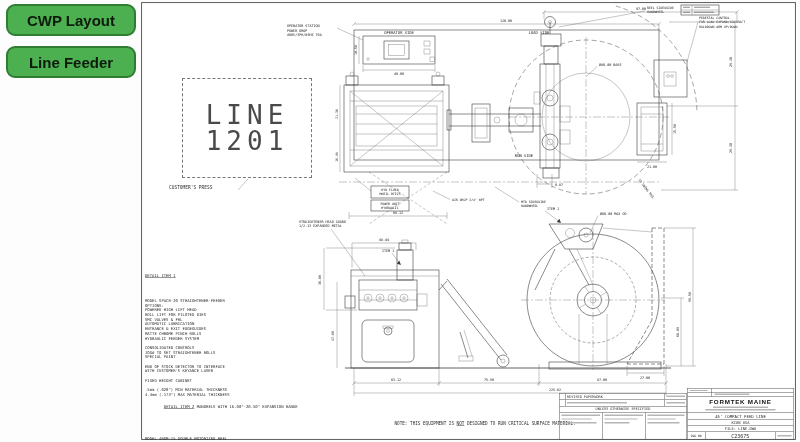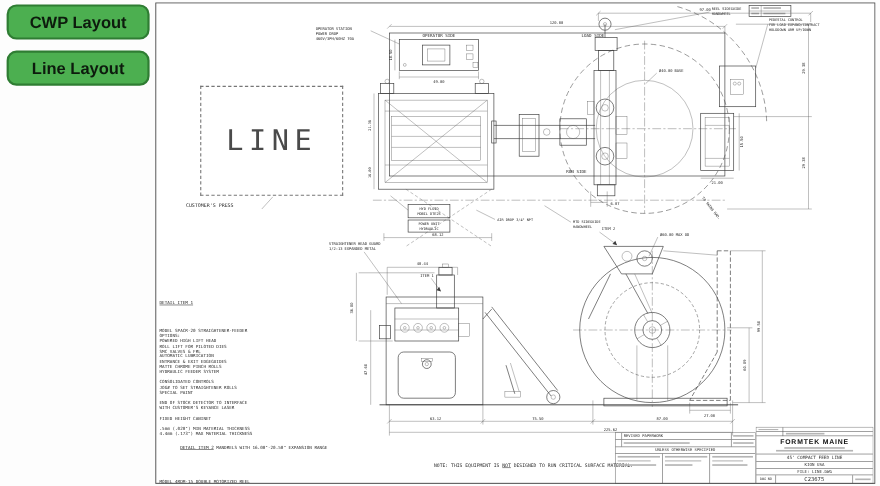--- a/index.html
+++ b/index.html
@@ -29,21 +29,21 @@
                border:1px dashed #777; display:flex; flex-direction:column;
                align-items:center; justify-content:center; color:#4a4a4a; }
   #press-box .big { font-size:26px; letter-spacing:5px; line-height:1.0; font-weight:400; }
   .tb-row { border-top:1px solid #555; }
   .cell { border-right:1px solid #555; }
 </style>
 </head>
 <body>
 
 <div class="btn" id="btn-cwp">CWP Layout</div>
-<div class="btn" id="btn-layout">Line Layout</div>
+<div class="btn" id="btn-layout">Line Feeder</div>
 
 <div id="sheet">
 
 <svg width="655" height="438" viewBox="0 0 655 438">
   <rect x="0.6" y="0.6" width="653.8" height="436.8" fill="#fff" stroke="#4a4a4a" stroke-width="0.9"></rect>
 
   <g>
     <rect x="540" y="3" width="38" height="10" class="ln"></rect>
     <line x1="540" y1="8" x2="578" y2="8" class="lt"></line>
     <line x1="551" y1="3" x2="551" y2="13" class="lt"></line>
@@ -380,20 +380,21 @@
       <line x1="552" y1="226" x2="552" y2="364" class="lt"></line>
       <text class="t t34" transform="rotate(-90 549.5 295)" x="549.5" y="295" text-anchor="middle">99.50</text>
     </g>
   </g>
 
   <line x1="97" y1="188" x2="107" y2="177" class="lt"></line>
 </svg>
 
   <div id="press-box">
     <div class="big">LINE</div>
+    <div class="big">1201</div>
   </div>
   <div class="ov" style="left:28px; top:183px; width:160px;">
     <div class="s5 cad" style="width:320px; font-size:9px;">CUSTOMER'S PRESS</div>
   </div>
 
   <div class="ov" style="left:4px; top:252px; width:155px;">
     <div class="s5 cad" style="width:320px;">
       <div class="tline u" style="margin-bottom:3px;">DETAIL ITEM 1</div>
       <div><div class="tline">MODEL SPACR-20 STRAIGHTENER-FEEDER</div><div class="tline">OPTIONS:</div><div class="tline">POWERED HIGH LIFT HEAD</div><div class="tline">ROLL LIFT FOR PILOTED DIES</div><div class="tline">SMC VALVES &amp; FRL</div><div class="tline">AUTOMATIC LUBRICATION</div><div class="tline">ENTRANCE &amp; EXIT EDGEGUIDES</div><div class="tline">MATTE CHROME PINCH ROLLS</div><div class="tline">HYDRAULIC FEEDER SYSTEM</div><div class="tline"></div><div class="tline">CONSOLIDATED CONTROLS</div><div class="tline">JOG# TO SET STRAIGHTENER ROLLS</div><div class="tline">SPECIAL PAINT</div><div class="tline"></div><div class="tline">END OF STOCK DETECTOR TO INTERFACE</div><div class="tline">WITH CUSTOMER'S KEYANCE LASER</div><div class="tline"></div><div class="tline">FIXED HEIGHT CABINET</div><div class="tline"></div><div class="tline">.5mm (.020") MIN MATERIAL THICKNESS</div><div class="tline">4.4mm (.173") MAX MATERIAL THICKNESS</div></div>
     </div>

